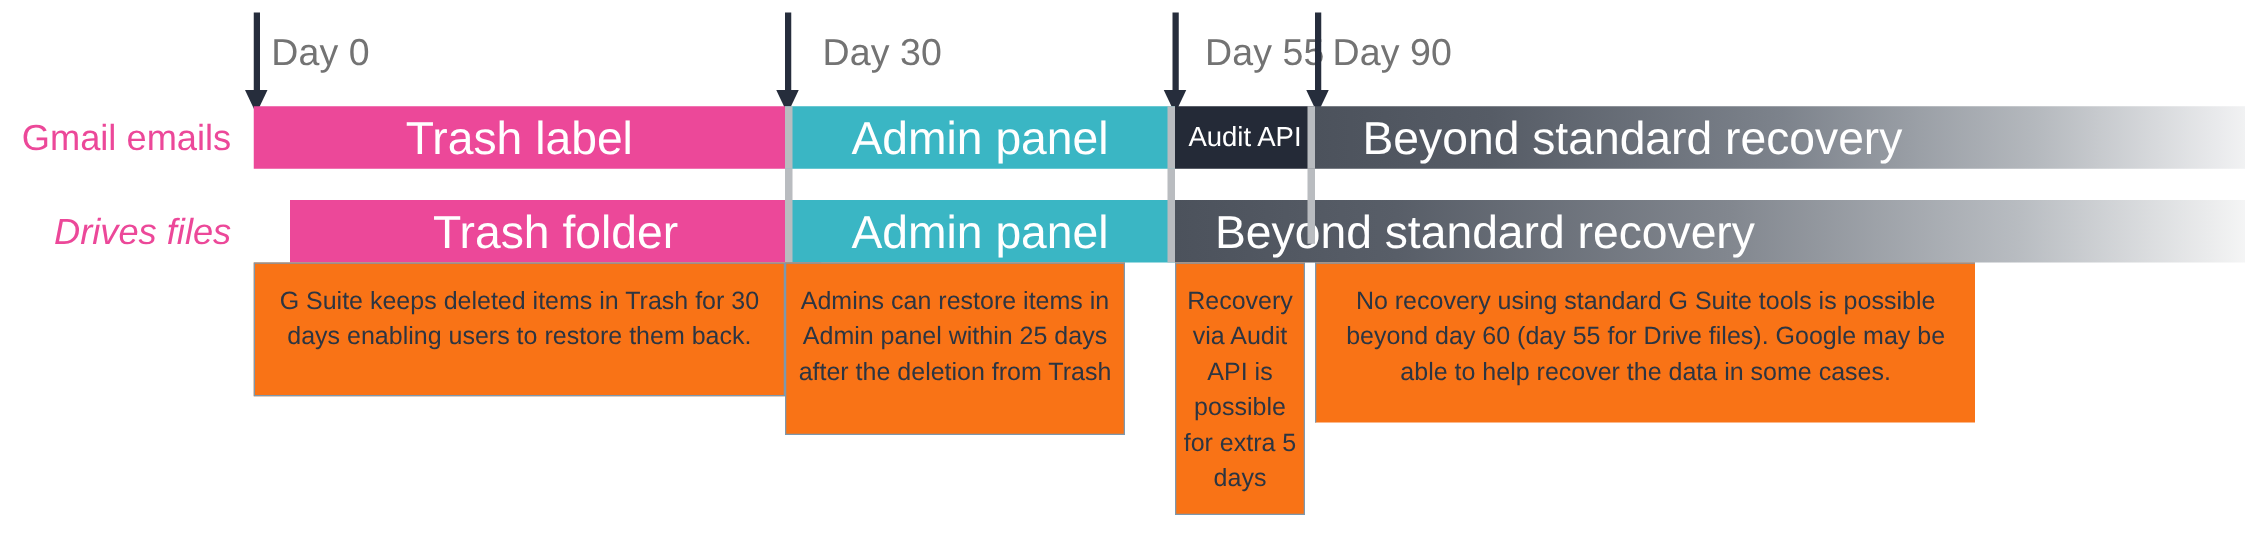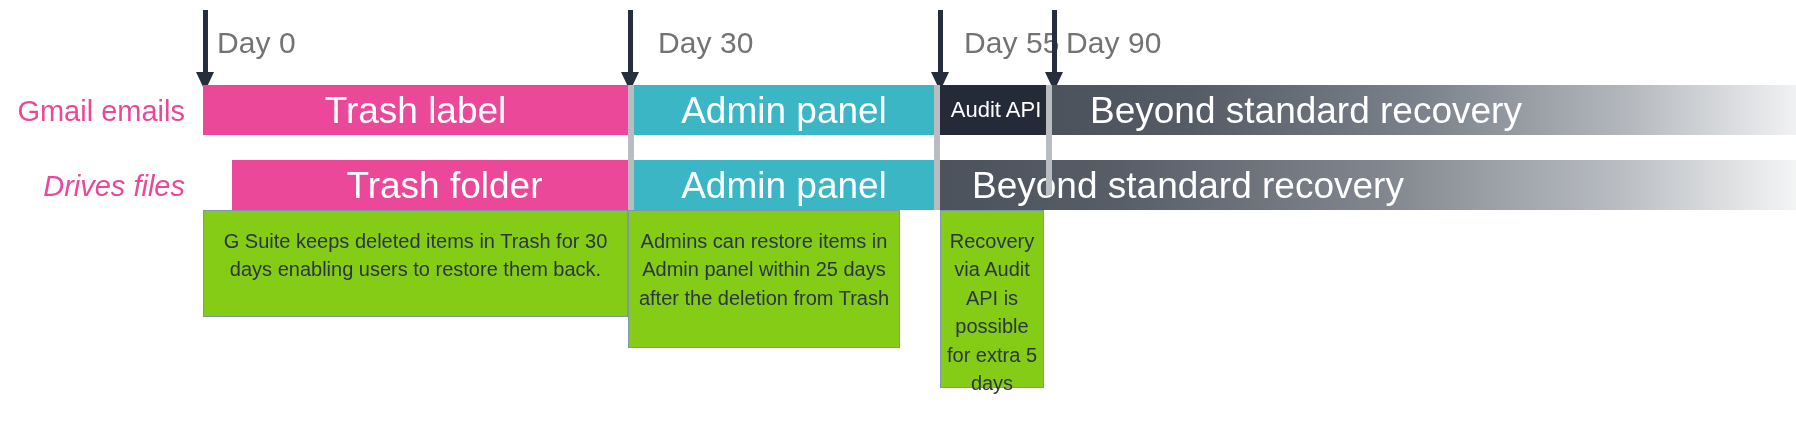--- a/index.html
+++ b/index.html
@@ -70,21 +70,21 @@
   .t-small{font-size:22px;font-weight:normal;}
 
   
   .tick{position:absolute;background:#b9bcc0;width:6px;}
 
   
   .note{
     position:absolute;
     box-sizing:border-box;
     border:1.4px solid #7d98ad;
-    background:#84cc16;
+    background:#f97316;
     color:#2c3542;
     font-size:20px;
     line-height:1.42;
     text-align:center;
     padding:16px 8px 0 8px;
     font-family:"Liberation Sans", sans-serif;
   }
   .note.narrow{font-size:20px;padding:16px 4px 0 4px;line-height:1.42;}
 </style>
 </head>
@@ -158,16 +158,17 @@
   <div class="tick" style="left:934px;top:160px;height:50px;"></div>
 
   <div class="tick" style="left:628px;top:135px;height:25px;"></div>
   <div class="tick" style="left:934px;top:135px;height:25px;"></div>
   <div class="tick" style="left:1046px;top:135px;height:60px;"></div>
 
   <div class="note" style="left:203px;top:210px;width:425px;height:107px;">G Suite keeps deleted items in Trash for 30 days enabling users to restore them back.</div>
 
   <div class="note" style="left:628px;top:210px;width:272px;height:138px;">Admins can restore items in Admin panel within 25 days after the deletion from Trash</div>
 
-  <div class="note narrow" style="left:940px;top:210px;width:104px;height:178px;">Recovery via Audit API is possible for extra 5 days</div>
+  <div class="note narrow" style="left:940px;top:210px;width:104px;height:202px;">Recovery via Audit API is possible for extra 5 days</div>
 
+  <div class="note" style="left:1052px;top:210px;width:528px;height:128px;border-right:none;border-bottom:none;">No recovery using standard G Suite tools is possible beyond day 60 (day 55 for Drive files). Google may be able to help recover the data in some cases.</div>
 
 </div>
 
 </body></html>

